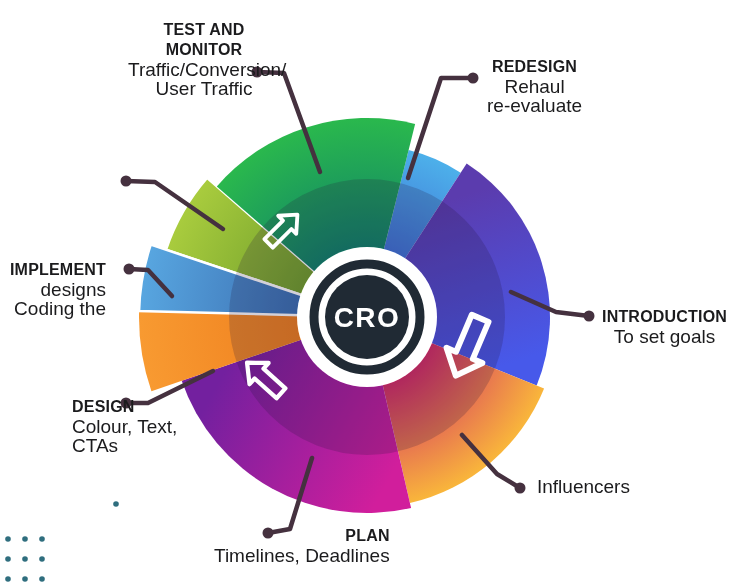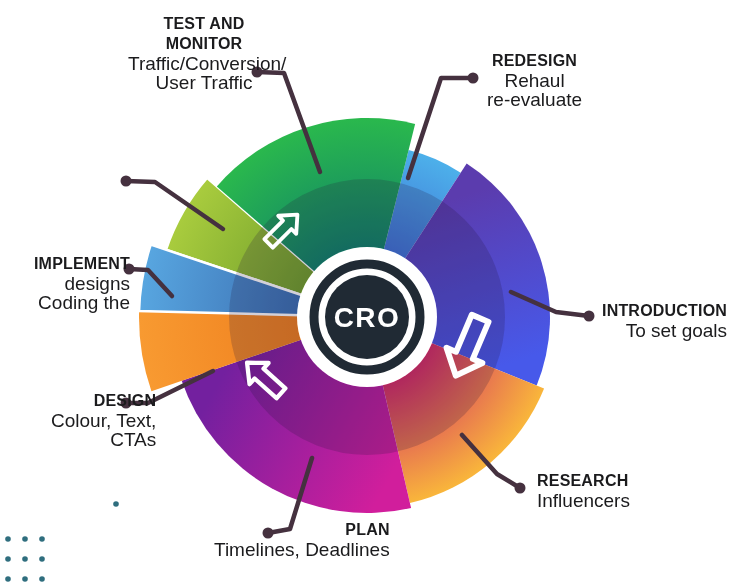--- a/index.html
+++ b/index.html
@@ -1,21 +1,21 @@
 <!DOCTYPE html>
 <html><head>
 <meta charset="utf-8">
 <style>
   html,body{margin:0;padding:0;background:#fff;}
   .canvas{
     position:relative;width:736px;height:586px;background:#ffffff;overflow:hidden;
     font-family:"Liberation Sans", sans-serif;
   }
   .canvas svg{position:absolute;left:0;top:0;}
-  .callout{position:absolute;color:#1b1b1d;}
+  .callout{position:absolute;color:#1b1b1d;margin-top:6px;}
   .callout .t{font-size:16px;font-weight:800;line-height:20px;letter-spacing:.2px;}
   .callout .d{font-size:19px;font-weight:400;line-height:19px;}
 </style>
 </head>
 <body>
 
 <div class="canvas">
 
   <svg id="wheel-svg" width="736" height="586" viewBox="0 0 736 586">
       <defs>
@@ -104,41 +104,40 @@
     <div class="d">Traffic/Conversion/</div>
     <div class="d">User Traffic</div>
   </div>
 
   <div class="callout" style="left:487px;top:51px;text-align:center">
     <div class="t">REDESIGN</div>
     <div class="d">Rehaul</div>
     <div class="d">re-evaluate</div>
   </div>
 
-  <div class="callout" style="left:602px;top:301px;text-align:right">
+  <div class="callout" style="left:602px;top:301px;text-align:center">
     <div class="t">INTRODUCTION</div>
     <div class="d">To set goals</div>
   </div>
 
   <div class="callout" style="left:537px;top:471px;text-align:left">
-    <div class="t">RESEARCH</div>
     <div class="d">Influencers</div>
   </div>
 
   <div class="callout" style="left:214px;top:520px;text-align:right">
     <div class="t">PLAN</div>
     <div class="d">Timelines, Deadlines</div>
   </div>
 
-  <div class="callout" style="left:51px;top:391px;text-align:right">
+  <div class="callout" style="left:72px;top:391px;text-align:left">
     <div class="t">DESIGN</div>
     <div class="d">Colour, Text,</div>
     <div class="d">CTAs</div>
   </div>
 
-  <div class="callout" style="left:30px;top:254px;width:100px;text-align:right">
+  <div class="callout" style="left:6px;top:254px;width:100px;text-align:right">
     <div class="t">IMPLEMENT</div>
     <div class="d">designs</div>
     <div class="d">Coding the</div>
   </div>
 
 
 </div>
 
 </body></html>

